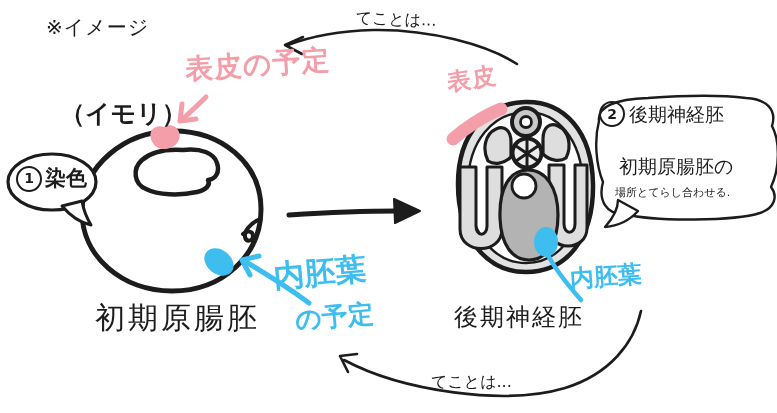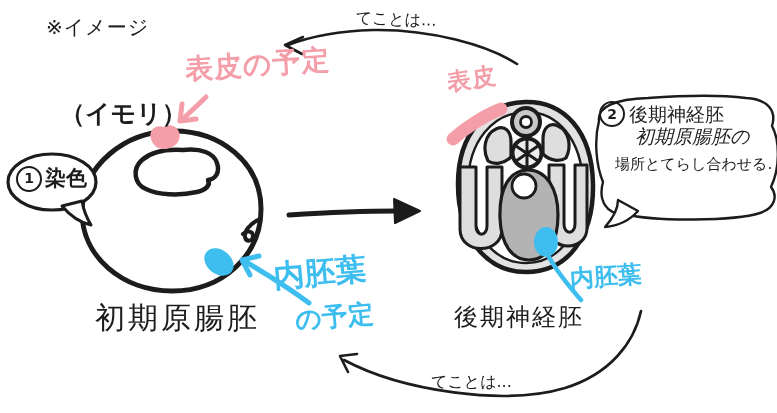--- a/index.html
+++ b/index.html
@@ -23,22 +23,22 @@
   .right-epi{left:445px;top:70px;font-size:24px;transform:rotate(-9deg);letter-spacing:1px;}
   .right-endo{left:569px;top:266px;font-size:24px;transform:rotate(-4deg);}
   .right-stage{left:454px;top:304px;font-size:24px;letter-spacing:2px;}
   .bottom-arrow-label{left:431px;top:373px;font-size:16px;}
   .bubble1-content{left:16px;top:166px;display:flex;align-items:center;gap:3px;font-size:21px;font-weight:600;}
   .circled-num{display:inline-flex;align-items:center;justify-content:center;
     width:22px;height:22px;border:2.5px solid #1c1c1c;border-radius:50%;
     font-size:14px;font-weight:600;flex:0 0 auto;}
   .bubble2-content{left:599px;top:101px;width:172px;font-size:19px;font-weight:500;line-height:1.0;}
   .bubble2-line1{display:flex;align-items:center;gap:4px;}
-  .bubble2-line2{margin-top:0;padding-left:36px;font-style:italic;}
-  .bubble2-line3{margin-top:11px;padding-left:16px;font-size:15px;}
+  .bubble2-line2{margin-top:30px;padding-left:20px;}
+  .bubble2-line3{margin-top:11px;padding-left:16px;font-size:11px;}
 </style>
 </head>
 <body>
 
 <div class="canvas">
 
   <svg width="777" height="413" viewBox="0 0 777 413">
 
     <g>
       <path d="M 171 131 C 125 132 83 165 82 210 C 81 257 123 291 172 291 C 223 291 261 255 261 209 C 261 163 221 130 171 131 Z" fill="#ffffff" stroke="#1c1c1c" stroke-width="5"></path>

